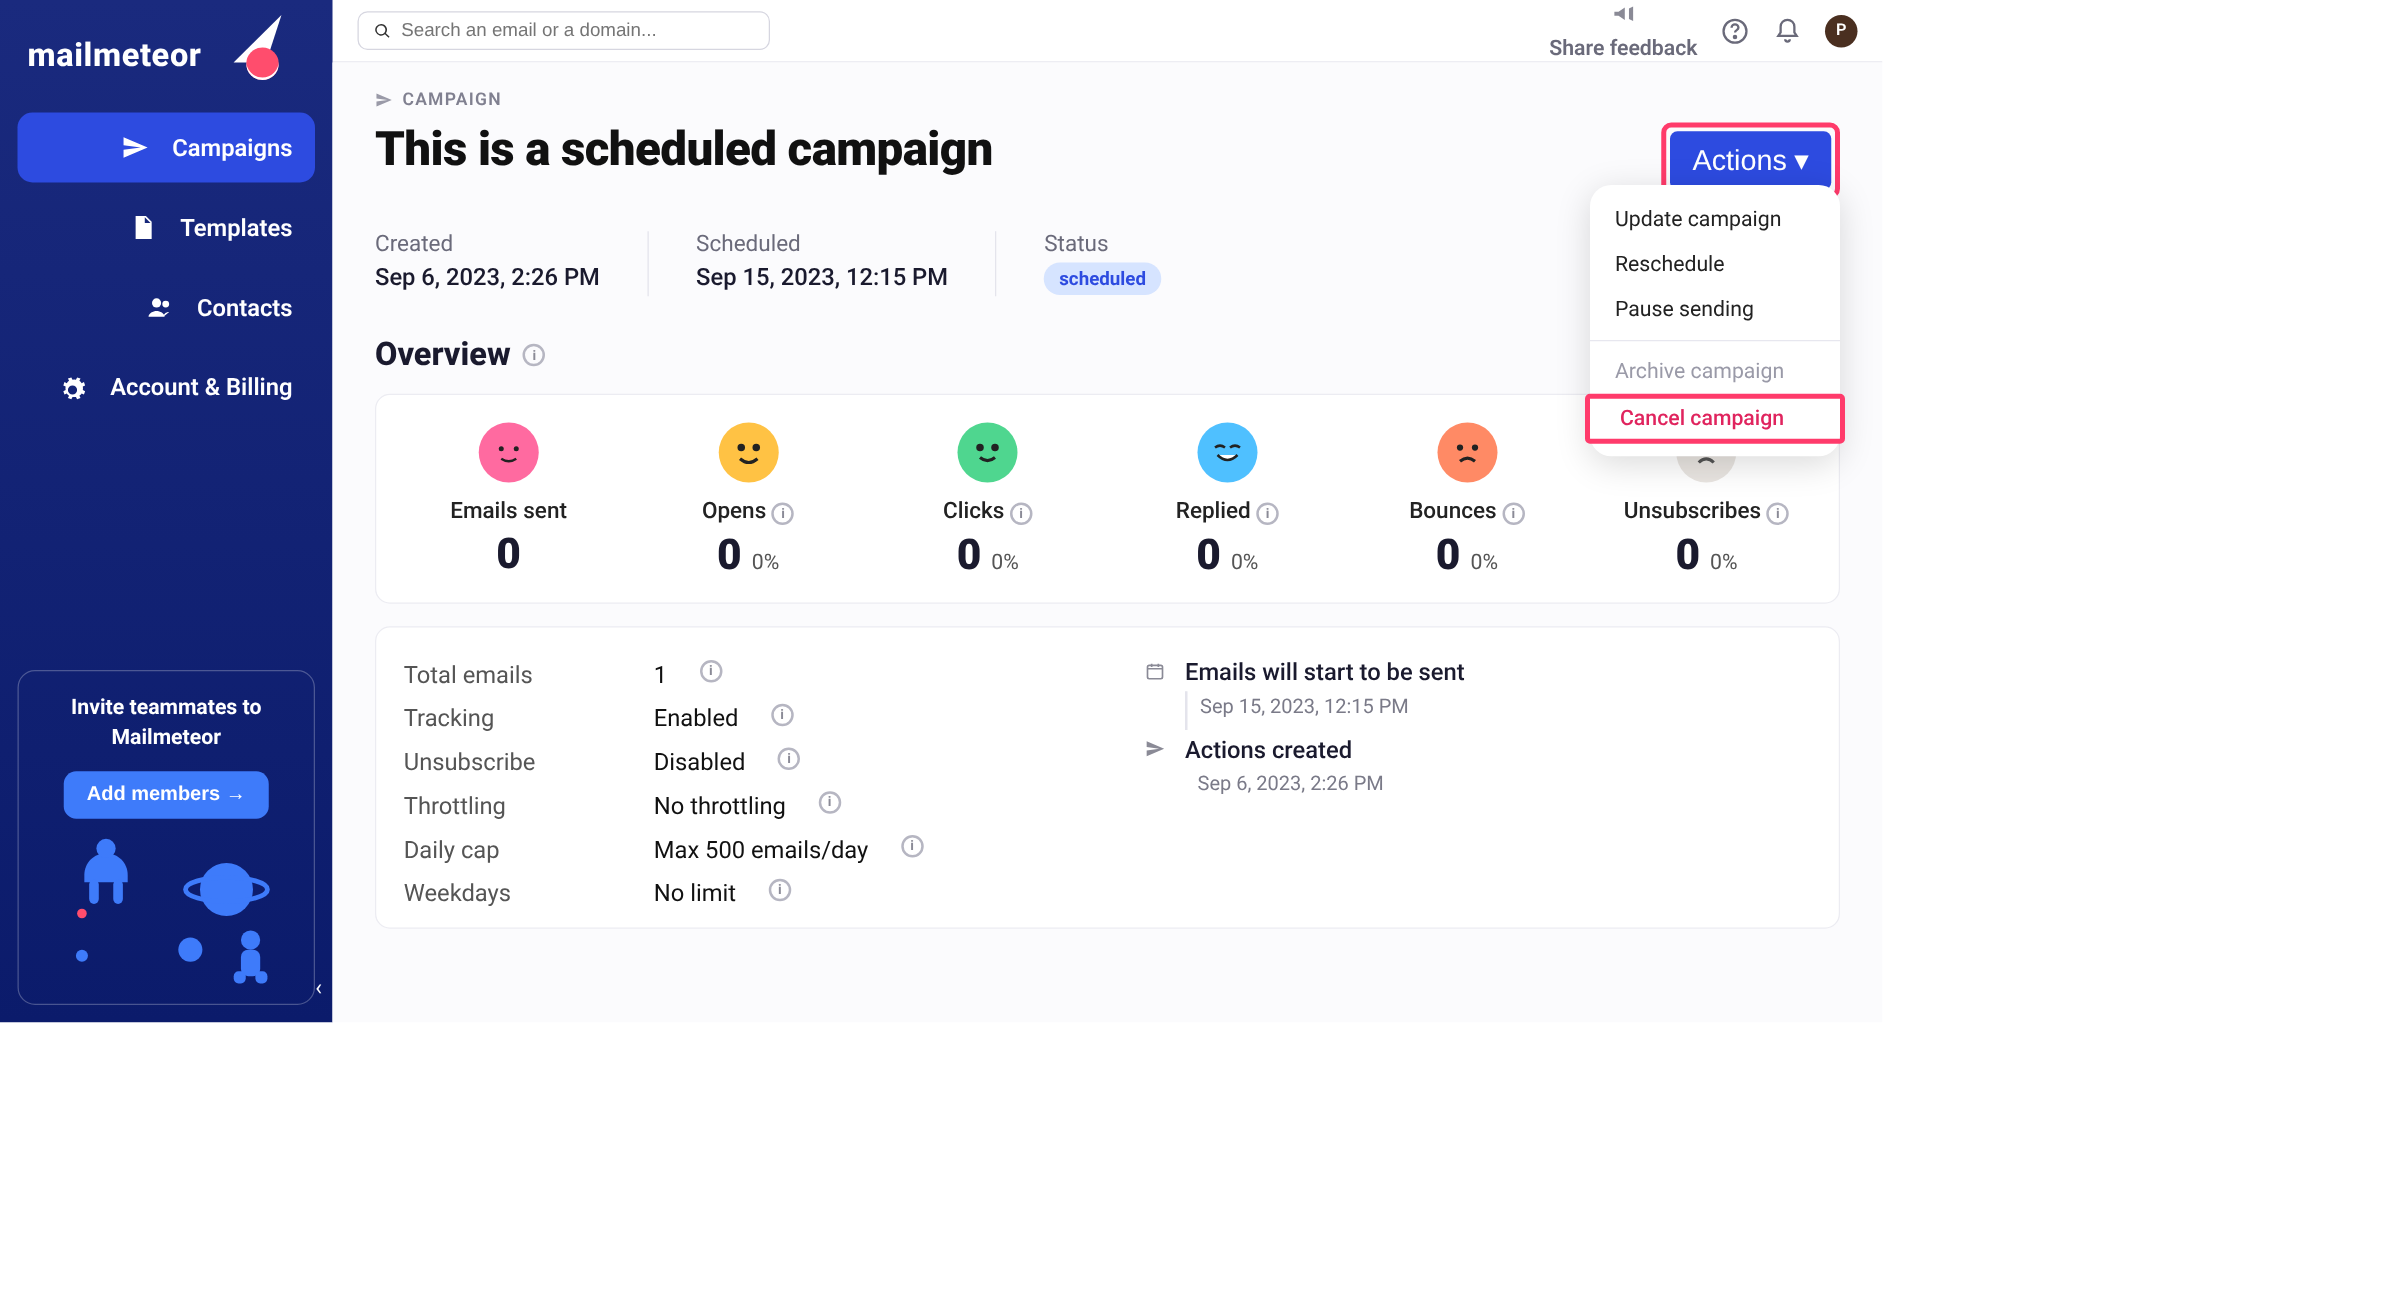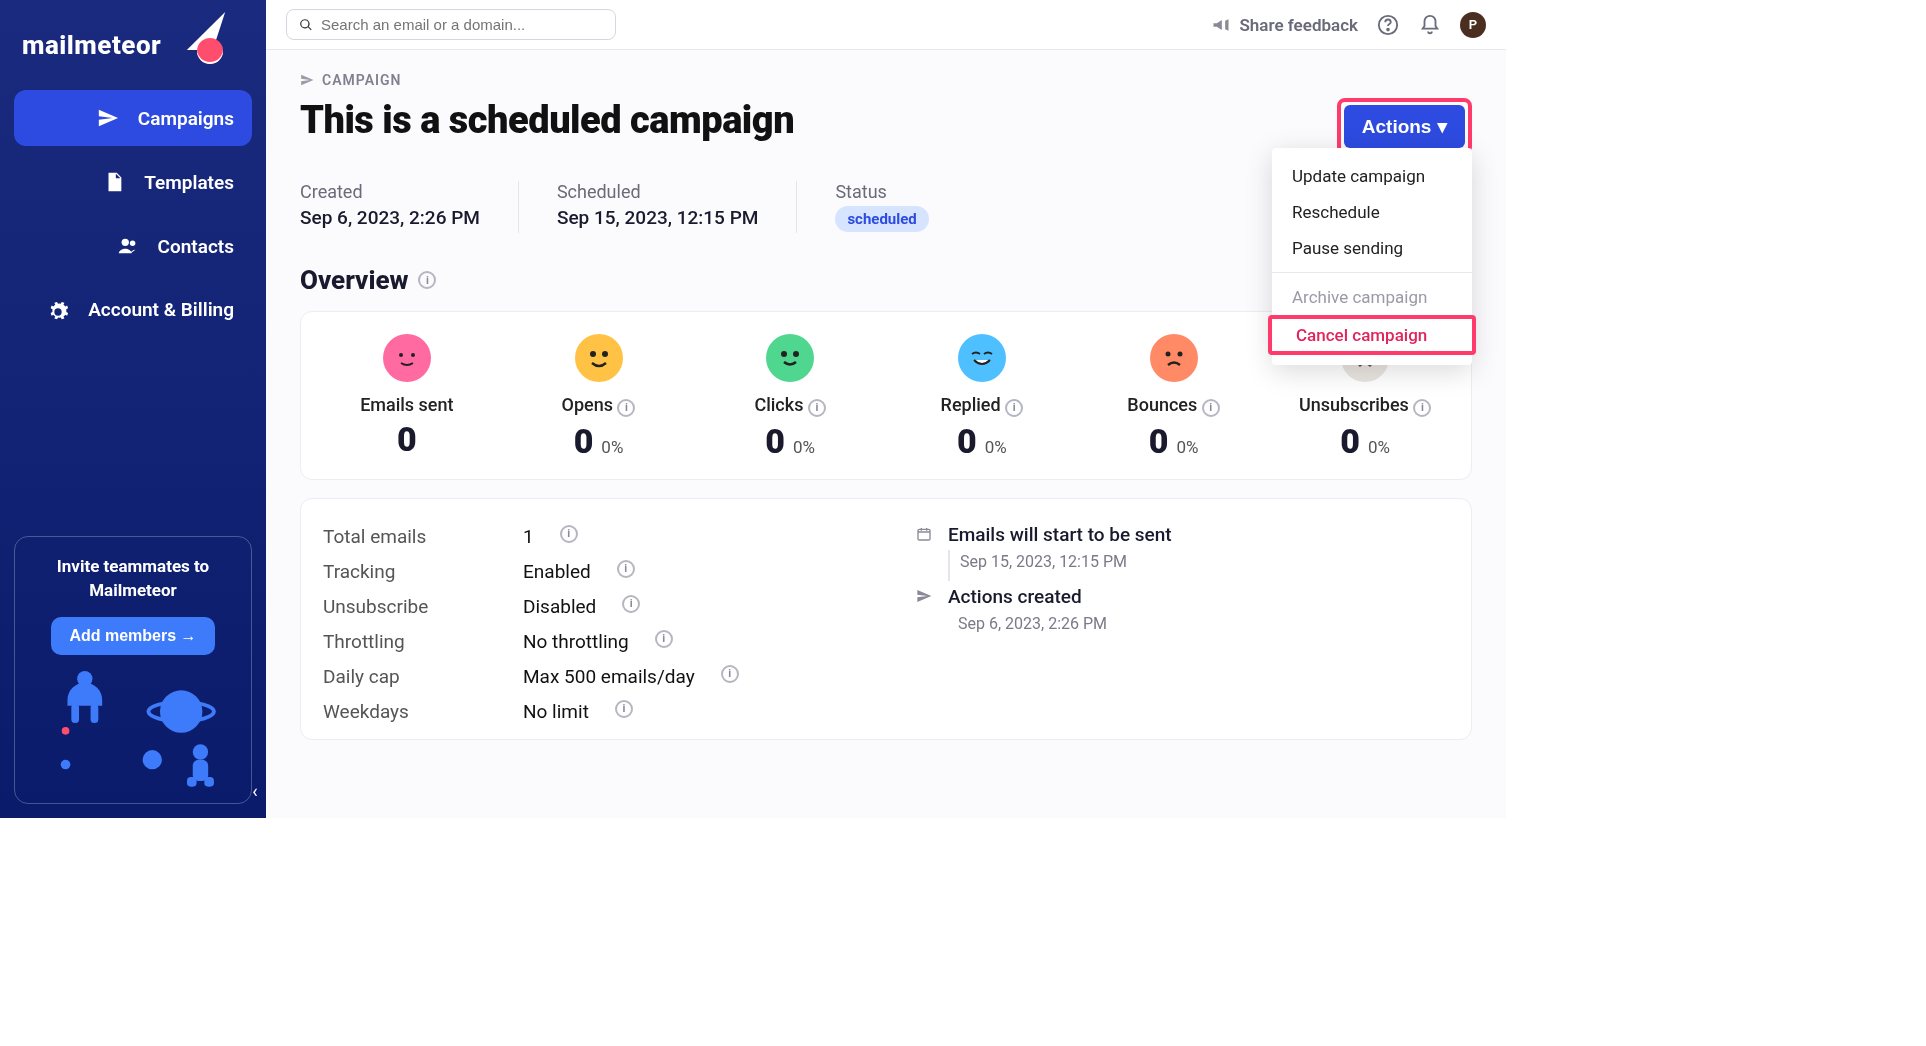--- a/index.html
+++ b/index.html
@@ -74,40 +74,40 @@
   display:flex; align-items:center; padding: 0 20px; gap:18px;
 }
 .search {
   display:flex; align-items:center; gap:8px;
   border:1px solid #d6d6e0; border-radius:8px;
   padding:6px 12px; width:330px; color:#6a6a7a;
   font-size:15px;
 }
 .search input { border:none; outline:none; width:100%; font-size:15px; background:transparent;}
 .topbar-spacer { flex:1; }
-.top-link { color:#6a6a7a; font-weight:600; font-size:17px; display:flex; align-items:center; gap:8px; cursor:pointer;}
+.top-link { color:#6a6a7a; font-weight:600; font-size:17px; display:flex; align-items:center; gap:8px; cursor:pointer;flex-direction:column;}
 .top-icn { width:24px; height:24px; color:#6a6a7a; display:flex;align-items:center;justify-content:center; cursor:pointer;}
 .avatar { width:26px; height:26px; border-radius:50%; background:#4a2f20; color:#fff; display:flex;align-items:center;justify-content:center; font-size:13px; font-weight:600;}
 
 .content { flex:1; overflow:auto; background:#fbfbfd; padding: 22px 34px 0 34px; position:relative;}
 .breadcrumb { display:flex; align-items:center; gap:8px; color:#808090; font-size:14px; font-weight:600; letter-spacing:1px;}
 .campaign-head {
   display:flex; align-items:flex-start; justify-content:space-between; margin-top:10px;
   position:relative;
 }
 .title { font-size:38px; font-weight:900; letter-spacing:-0.5px; color:#111; }
 .actions-btn {
   background:#2d4be0; color:#fff; border:none; padding:10px 18px;
-  border-radius:6px; font-size:19px; font-weight:700; cursor:pointer;
+  border-radius:6px; font-size:23px; font-weight:400; cursor:pointer;
   display:flex; align-items:center; gap:6px;
 }
 .actions-highlight { border:4px solid #ff3b6b; border-radius:8px; padding:3px; display:inline-block;}
 .actions-menu {
   position:absolute; right:0; top:50px; width:200px;
-  background:#fff; border-radius:4px;
+  background:#fff; border-radius:17px;
   box-shadow: 0 6px 28px rgba(0,0,0,0.15);
   padding:10px 0;
   z-index:5;
 }
 .menu-item { padding:8px 20px; font-size:17px; cursor:pointer; color:#222;}
 .menu-divider { height:1px; background:#e7e7ef; margin:6px 0;}
 .menu-muted { color:#9a9aa8;}
 .menu-danger { color:#e0245e; font-weight:500;}
 .menu-danger-highlight { border:4px solid #ff3b6b; border-radius:4px; margin:0 -4px; padding:6px 24px;}
 

